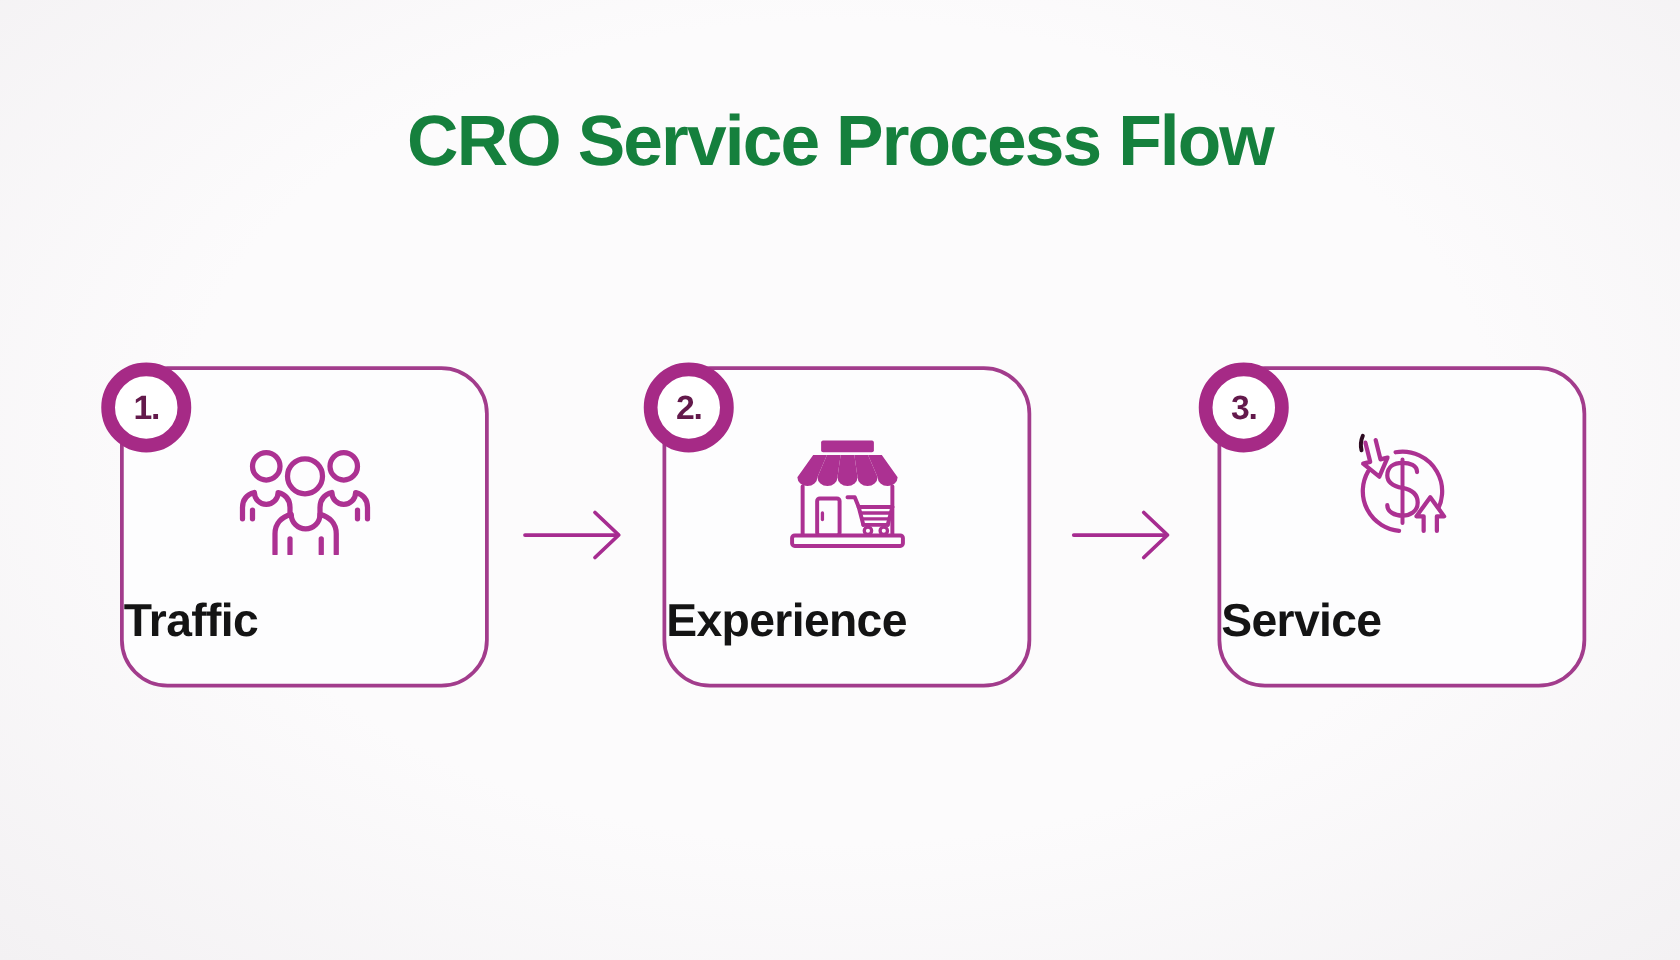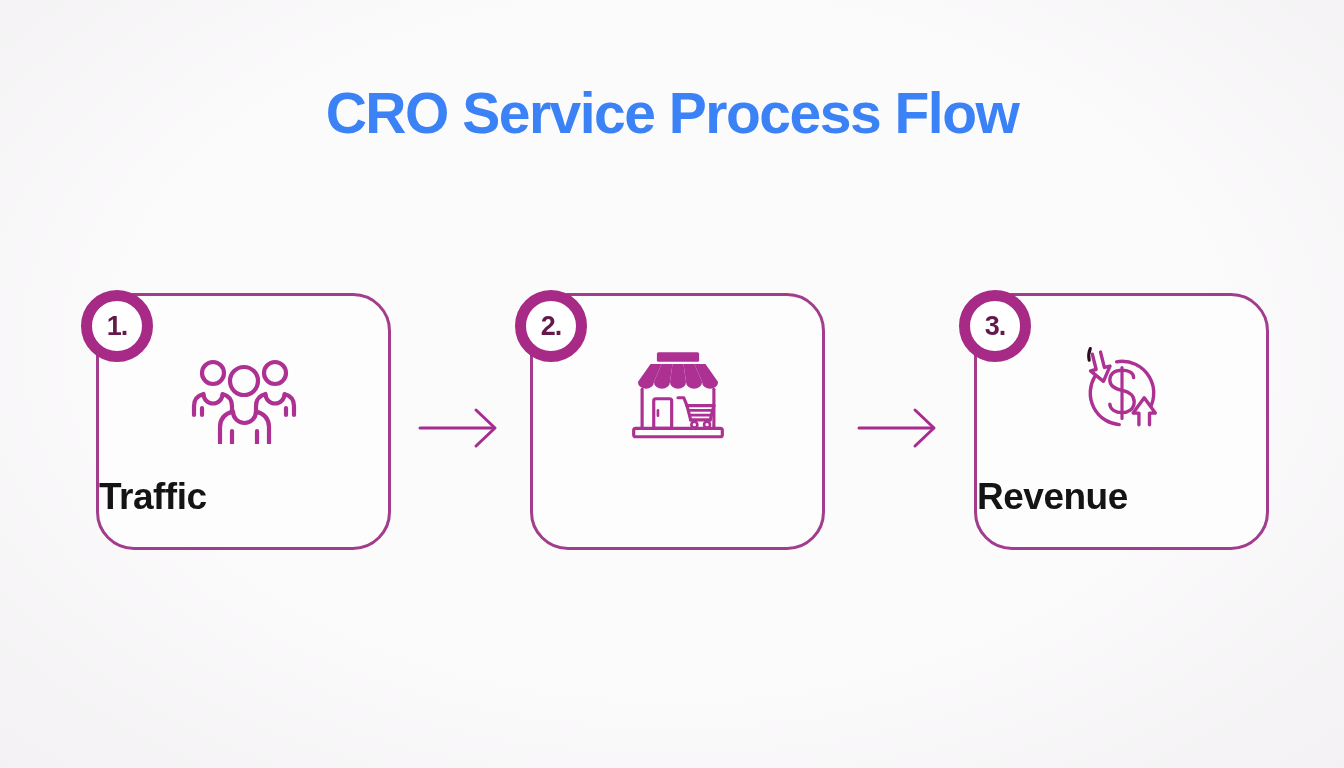--- a/index.html
+++ b/index.html
@@ -6,21 +6,21 @@
   body{
     width:1344px;height:768px;overflow:hidden;
     font-family:"Liberation Sans","DejaVu Sans",sans-serif;
     background:radial-gradient(ellipse at 50% 45%, #fcfbfc 55%, #f3f1f3 100%);
     position:relative;
   }
   .canvas{position:absolute;inset:0;}
   .title{
     position:absolute;top:80px;left:0;width:1344px;margin:0;
     text-align:center;font-size:57px;font-weight:800;letter-spacing:-1.5px;
-    color:#3b82f6;
+    color:#15803d;
   }
   .card{
     position:absolute;top:293px;width:295px;height:257px;
     background:#fdfdfe;border:3px solid #a23c8c;border-radius:38px;
     box-sizing:border-box;
   }
   .badge{
     position:absolute;left:-18px;top:-6px;width:72px;height:72px;
     border-radius:50%;background:#ffffff;border:11px solid #a62a86;
     box-sizing:border-box;display:flex;align-items:center;justify-content:center;
@@ -105,20 +105,21 @@
           <path d="M84,56.5 L80.5,70"></path>
           <path d="M62,70 H80.5"></path>
           <path d="M60,61 H82.5" stroke-width="2.5"></path>
           <path d="M61,65.5 H81.5" stroke-width="2.5"></path>
           <circle cx="65.5" cy="74.5" r="2.8" stroke-width="2.5"></circle>
           <circle cx="77.5" cy="74.5" r="2.8" stroke-width="2.5"></circle>
         </g>
         <rect class="ic-white" stroke-width="3" x="8" y="78" width="84" height="8" rx="2"></rect>
       </svg>
     </div>
+    <div class="step-label">Experience</div>
   </div>
 
   <svg class="connector" style="left:853px" width="92" height="44" viewBox="0 0 92 44">
     <g stroke="#a62c90" stroke-width="3" fill="none" stroke-linecap="round" stroke-linejoin="round">
       <line x1="6" y1="22" x2="80" y2="22"></line>
       <polyline points="62,4 81,22 62,40"></polyline>
     </g>
   </svg>
 
   <div class="card" style="left:974px">
@@ -135,16 +136,16 @@
         </g>
         <path d="M22,8 C20.5,11.5 20,15 21,19" stroke="#2e0b22" stroke-width="3" fill="none" stroke-linecap="round"></path>
         <g transform="translate(30,21) rotate(-14)">
           <path class="ic-white" stroke-width="3.2" d="M-4,-9 L-4,6 L-9.5,6 L0,18.5 L9.5,6 L4,6 L4,-9"></path>
         </g>
         <g transform="translate(73,64)">
           <path class="ic-white" stroke-width="3.2" d="M-5,16 V5 H-10.5 L0,-9.5 L10.5,5 H5 V16"></path>
         </g>
       </svg>
     </div>
-    <div class="step-label">Revenue</div>
+    <div class="step-label">Service</div>
   </div>
 
 </div>
 
 </body></html>

